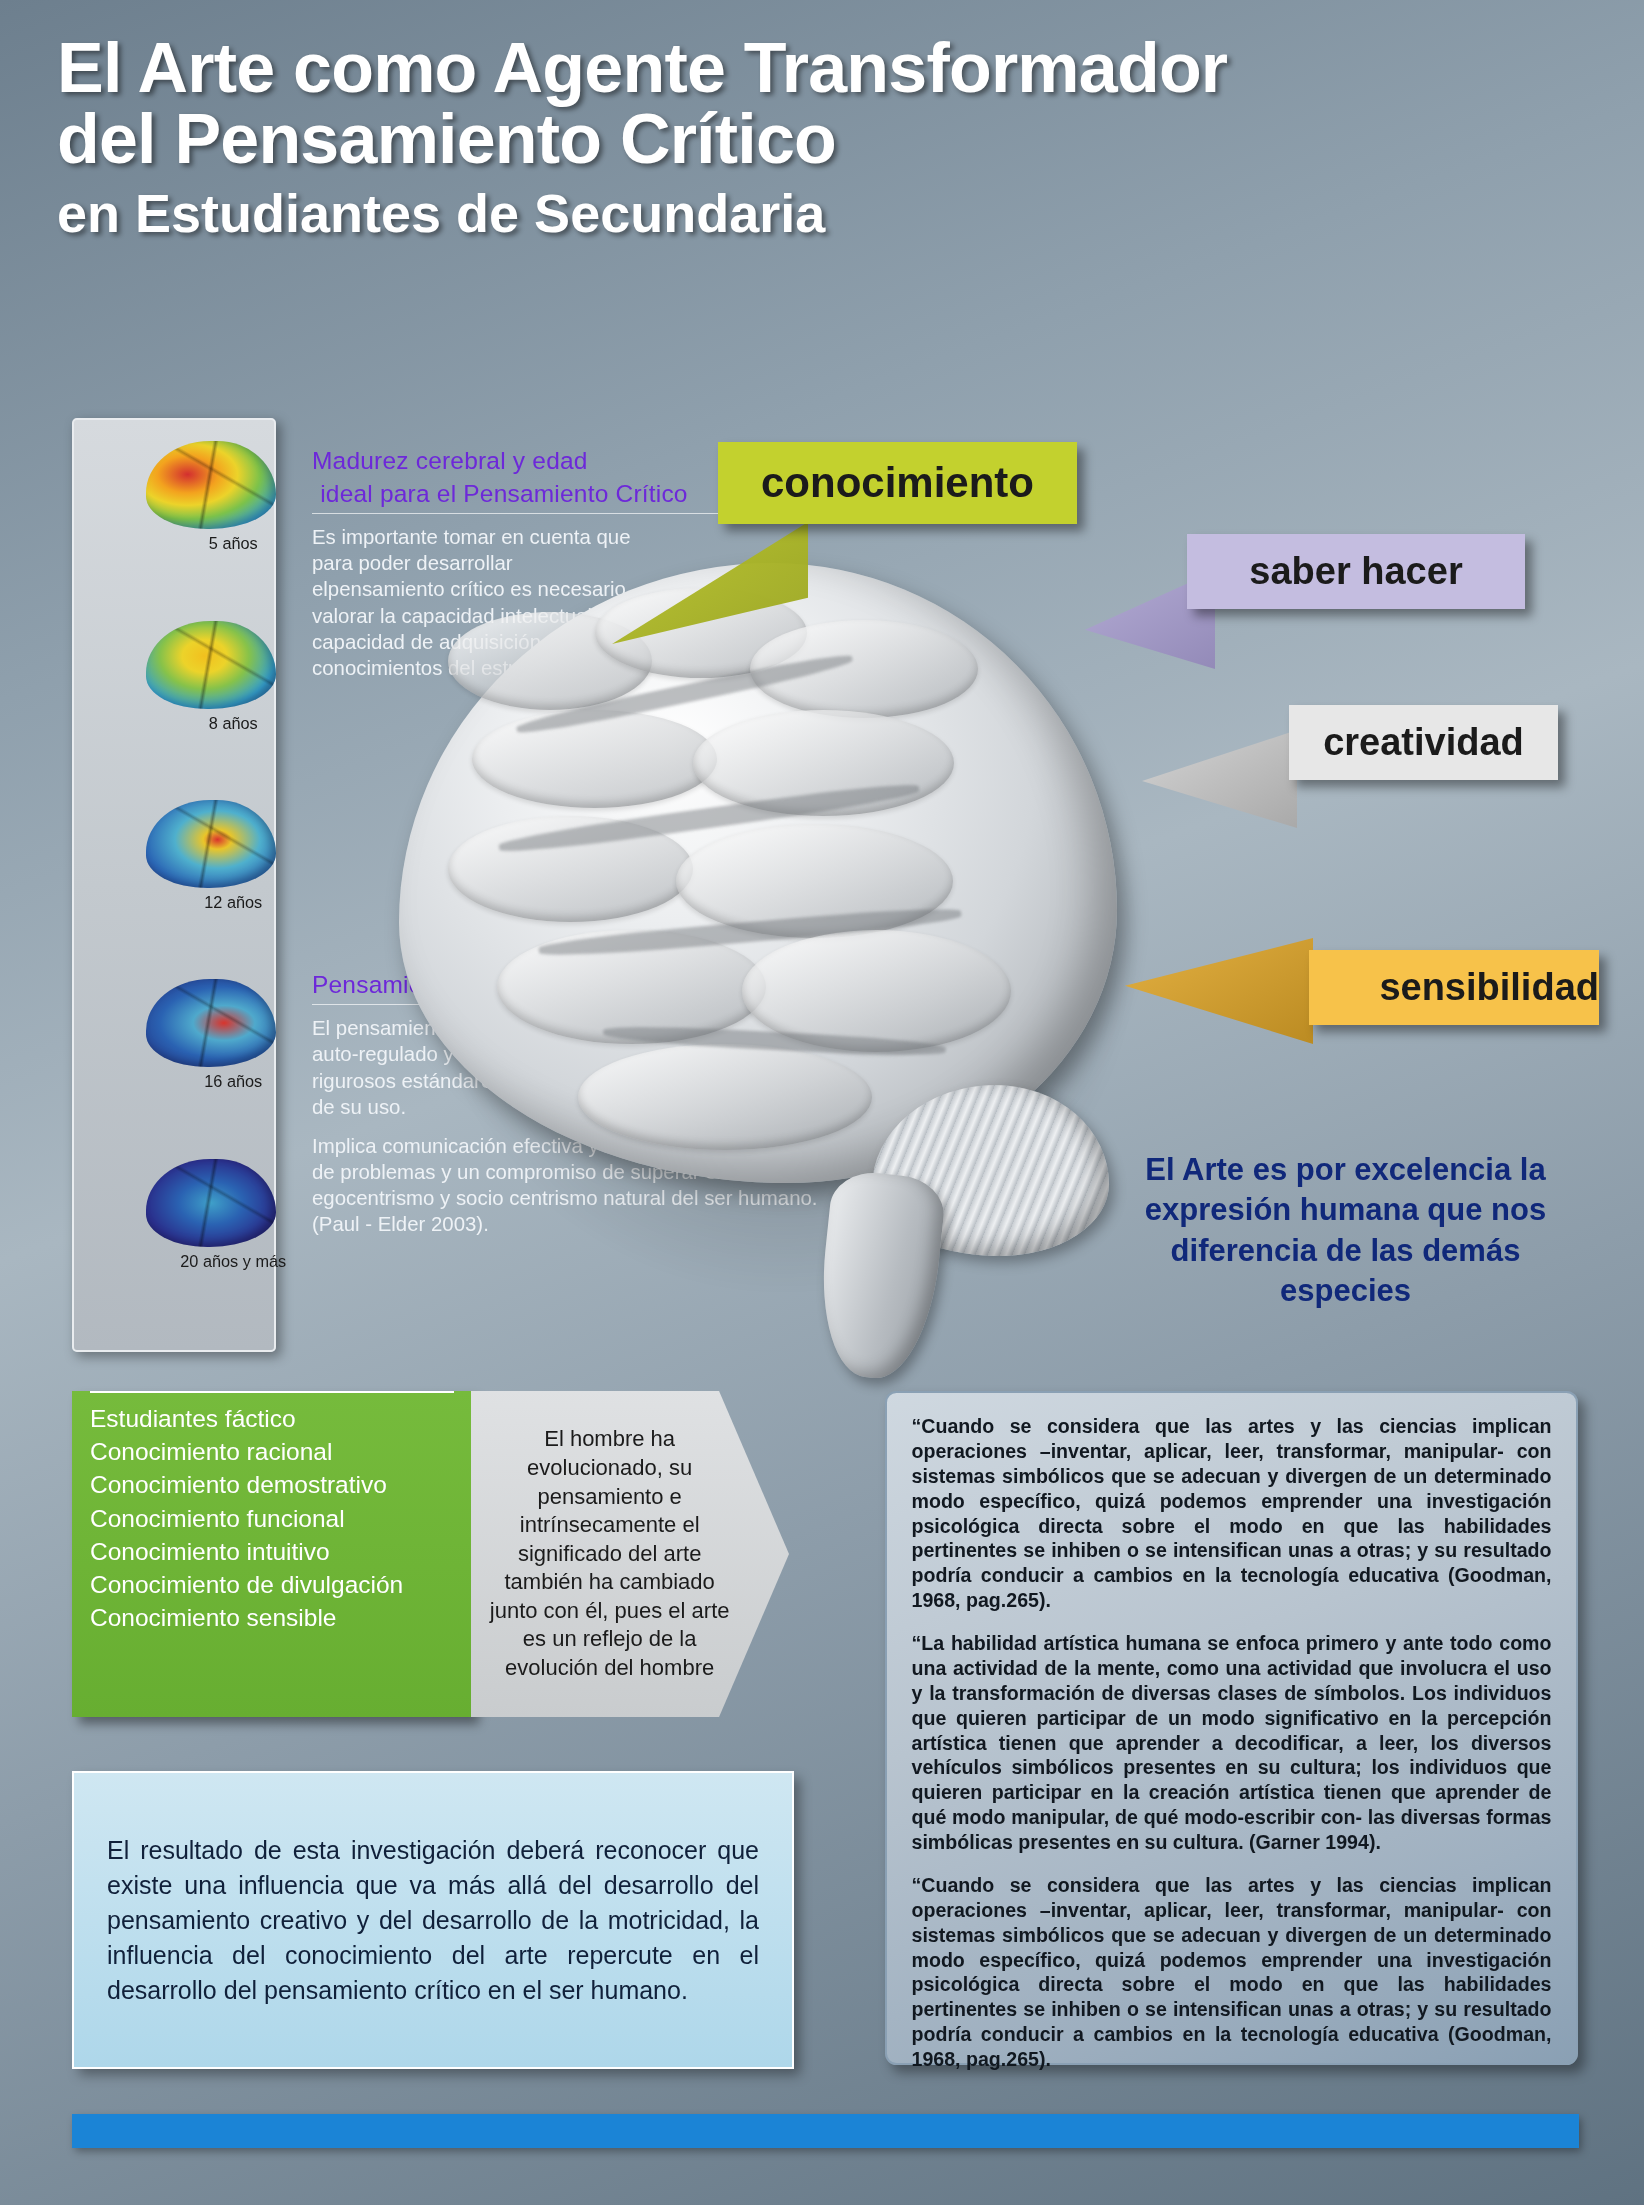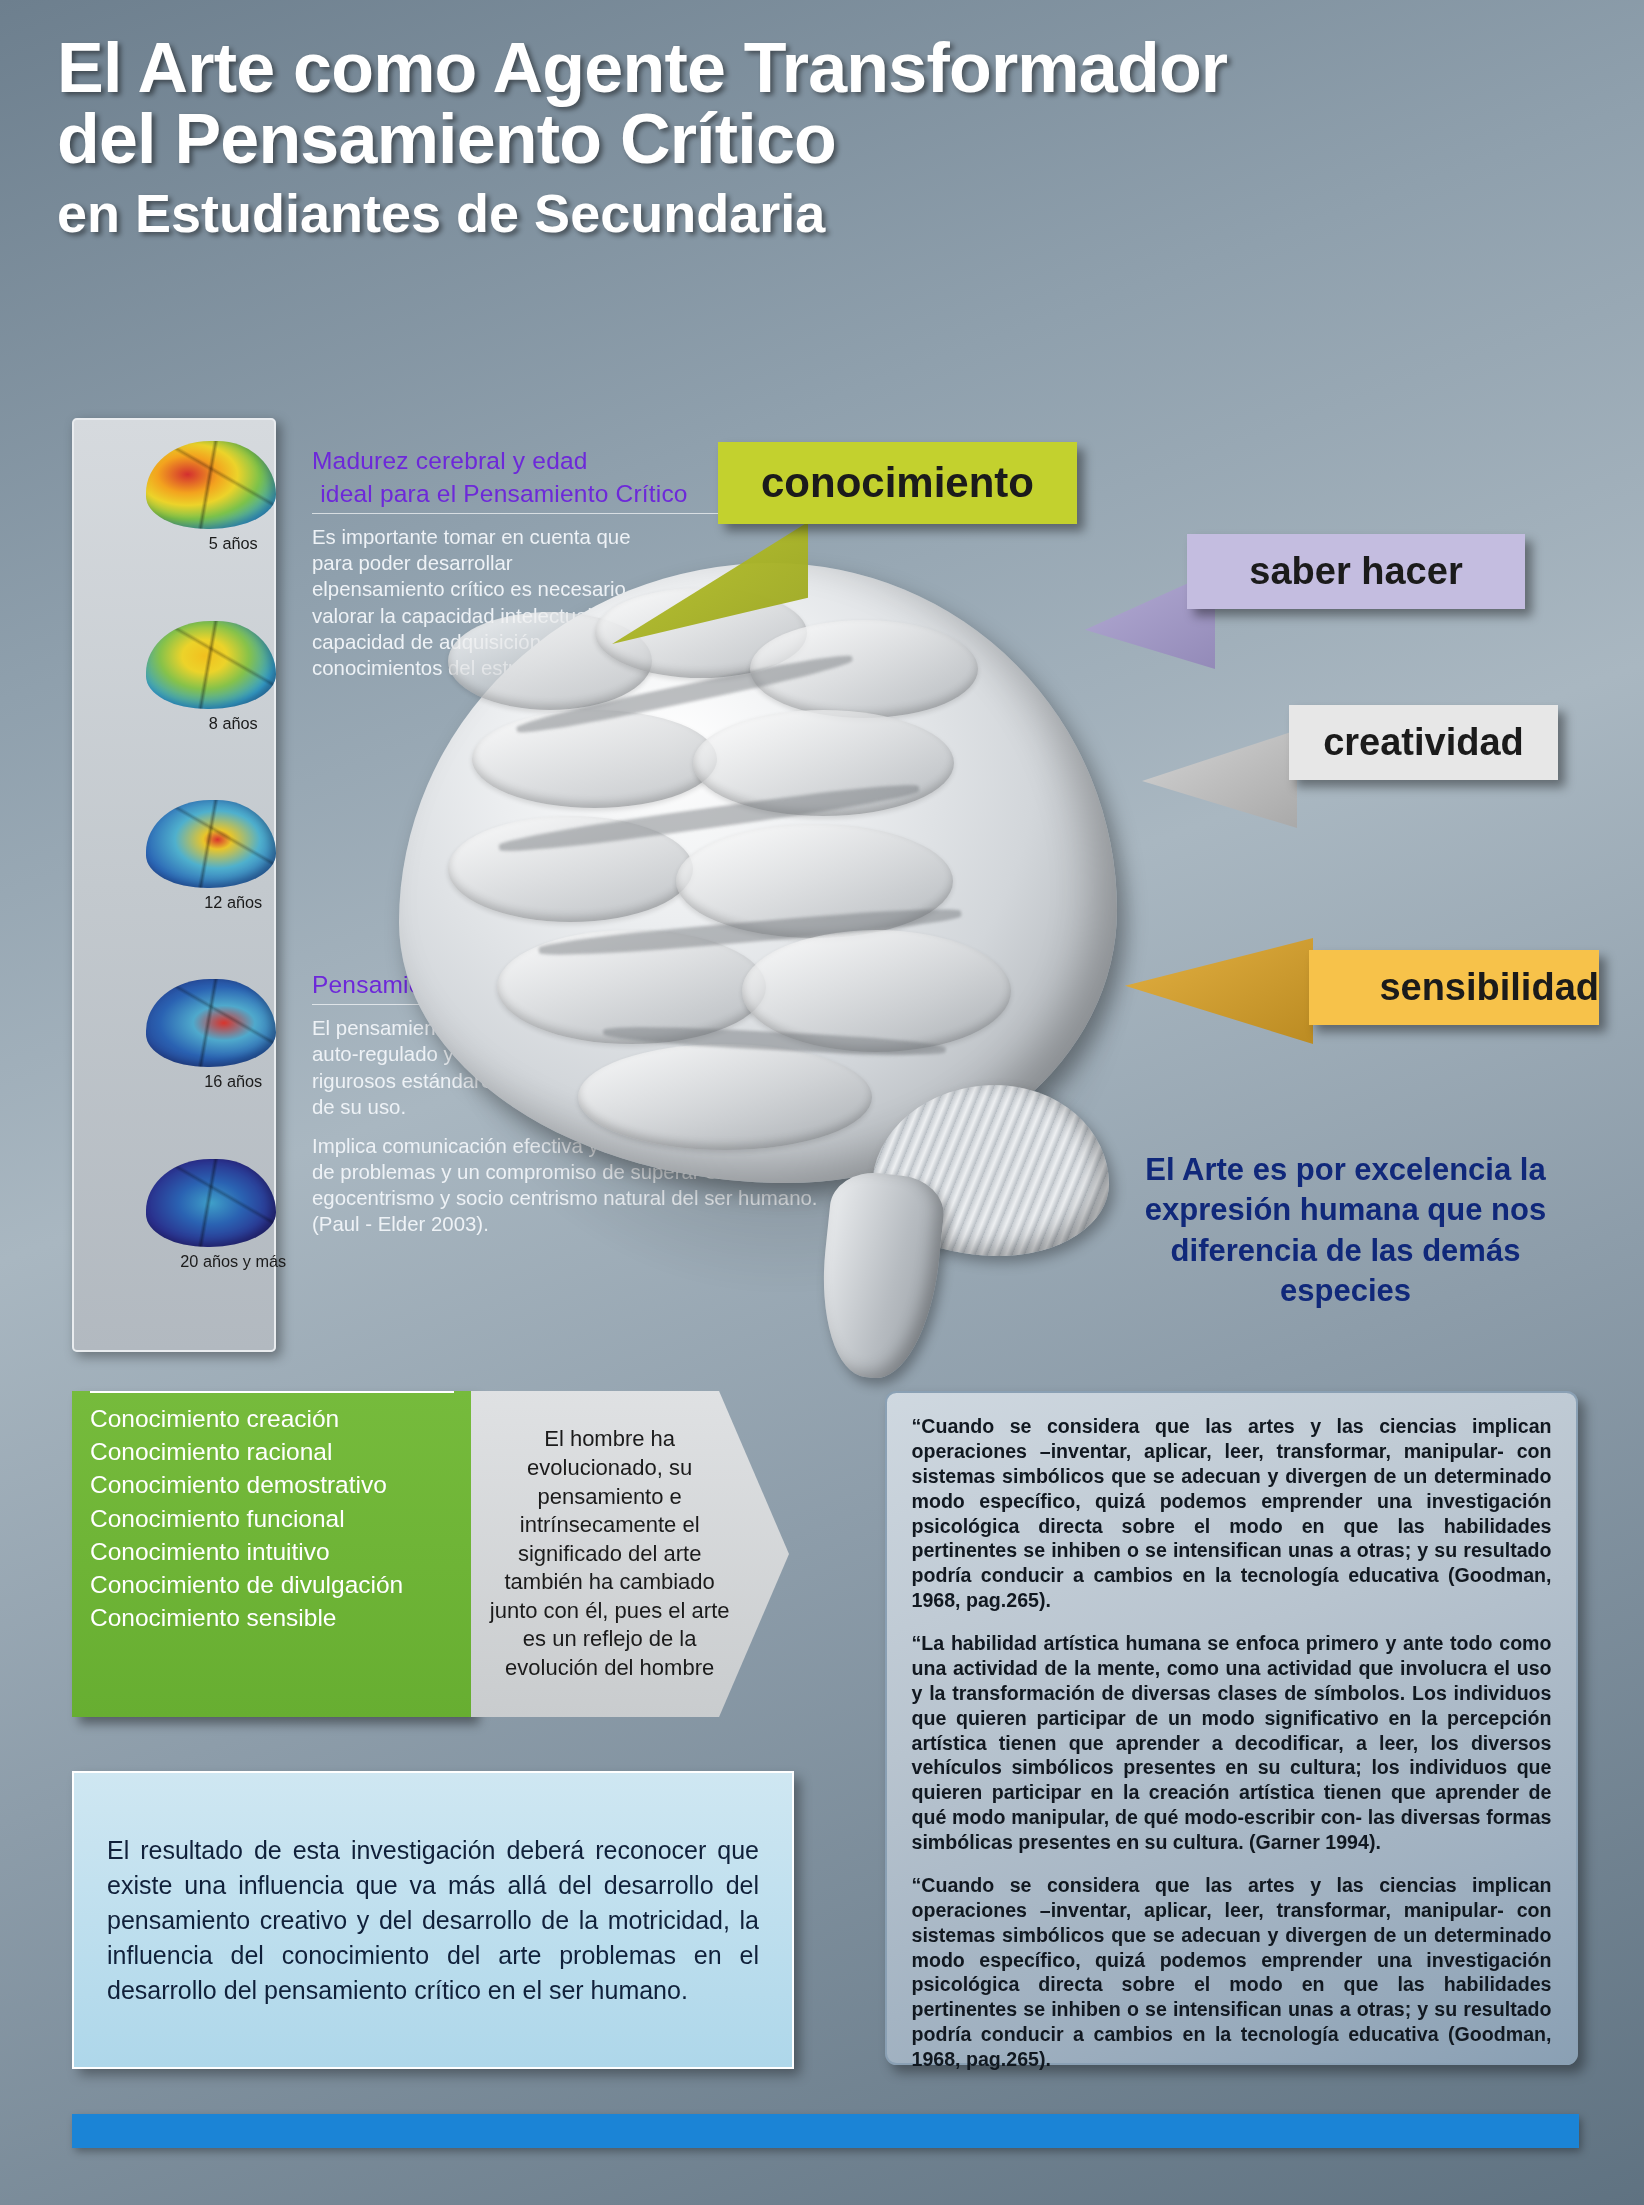--- a/index.html
+++ b/index.html
@@ -247,36 +247,36 @@
   </div>
   <div class="tag tag-sensibilidad">
     <span>sensibilidad</span>
   </div>
 
   <div class="statement">El Arte es por excelencia la expresión humana que nos diferencia de las demás especies</div>
 
   <div class="green-box">
     <div class="green-underline"></div>
     <ul>
-      <li>Conocimiento creación</li>
+      <li>Estudiantes fáctico</li>
       <li>Conocimiento racional</li>
       <li>Conocimiento demostrativo</li>
       <li>Conocimiento funcional</li>
       <li>Conocimiento intuitivo</li>
       <li>Conocimiento de divulgación</li>
       <li>Conocimiento sensible</li>
     </ul>
   </div>
 
   <div class="chev">
     <p>El hombre ha evolucionado, su pensamiento e intrínsecamente el significado del arte también ha cambiado junto con él, pues el arte es un reflejo de la evolución del hombre</p>
   </div>
 
   <div class="result">
-    <p>El resultado de esta investigación deberá reconocer que existe una influencia que va más allá del desarrollo del pensamiento creativo y del desarrollo de la motricidad, la influencia del conocimiento del arte problemas en el desarrollo del pensamiento crítico en el ser humano.</p>
+    <p>El resultado de esta investigación deberá reconocer que existe una influencia que va más allá del desarrollo del pensamiento creativo y del desarrollo de la motricidad, la influencia del conocimiento del arte repercute en el desarrollo del pensamiento crítico en el ser humano.</p>
   </div>
 
   <div class="quotes">
     <p>“Cuando se considera que las artes y las ciencias implican operaciones –inventar, aplicar, leer, transformar, manipular- con sistemas simbólicos que se adecuan y divergen de un determinado modo específico, quizá podemos emprender una investigación psicológica directa sobre el modo en que las habilidades pertinentes se inhiben o se intensifican  unas a otras; y su resultado podría conducir a cambios en la tecnología educativa (Goodman, 1968, pag.265).</p>
     <p>“La habilidad artística humana se enfoca primero y ante todo como una actividad de la mente, como una actividad que involucra el uso y la transformación de diversas clases de símbolos. Los individuos que quieren participar de un modo significativo en la percepción artística tienen que aprender a decodificar, a  leer, los diversos vehículos simbólicos presentes en su cultura; los individuos que quieren participar en la creación artística tienen que aprender de qué modo manipular, de qué modo-escribir con- las diversas formas simbólicas presentes en su cultura. (Garner 1994).</p>
     <p>“Cuando se considera que las artes y las ciencias implican operaciones –inventar, aplicar, leer, transformar, manipular- con sistemas simbólicos que se adecuan y divergen de un determinado modo específico, quizá podemos emprender una investigación psicológica directa sobre el modo en que las habilidades pertinentes se inhiben o se intensifican  unas a otras; y su resultado podría conducir a cambios en la tecnología educativa (Goodman, 1968, pag.265).</p>
   </div>
 
   <div class="bottom-bar"></div>
 

